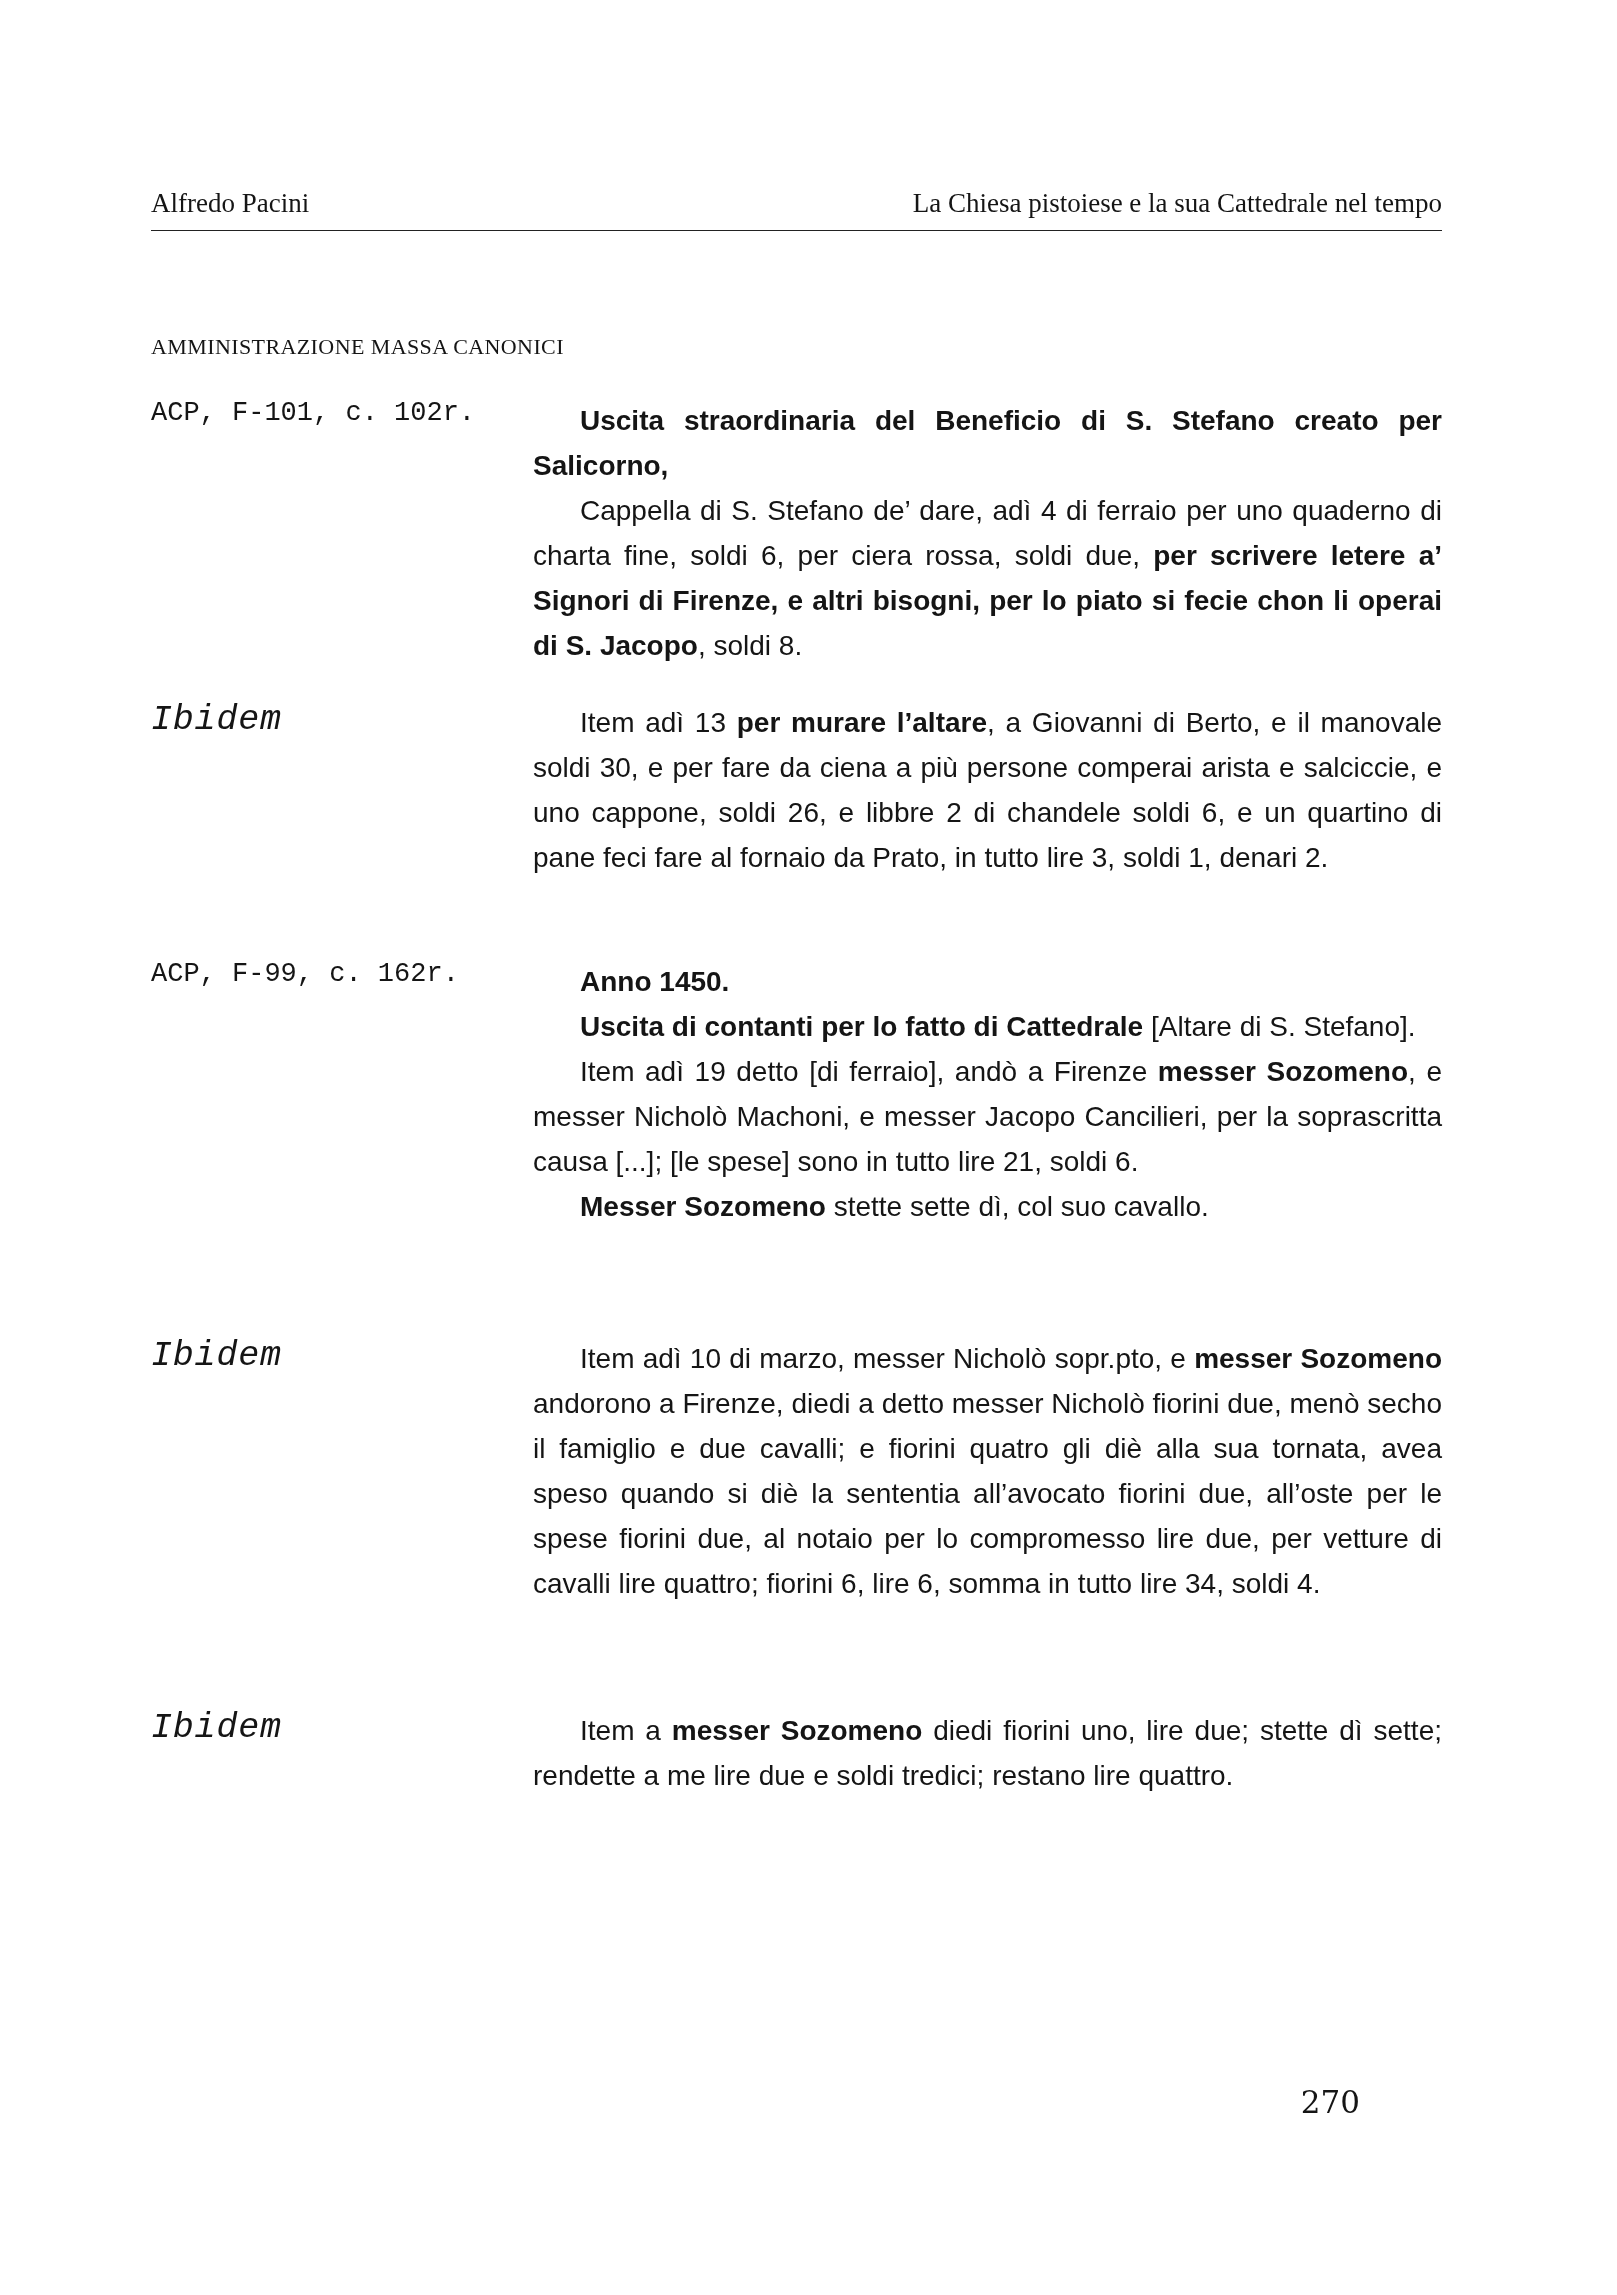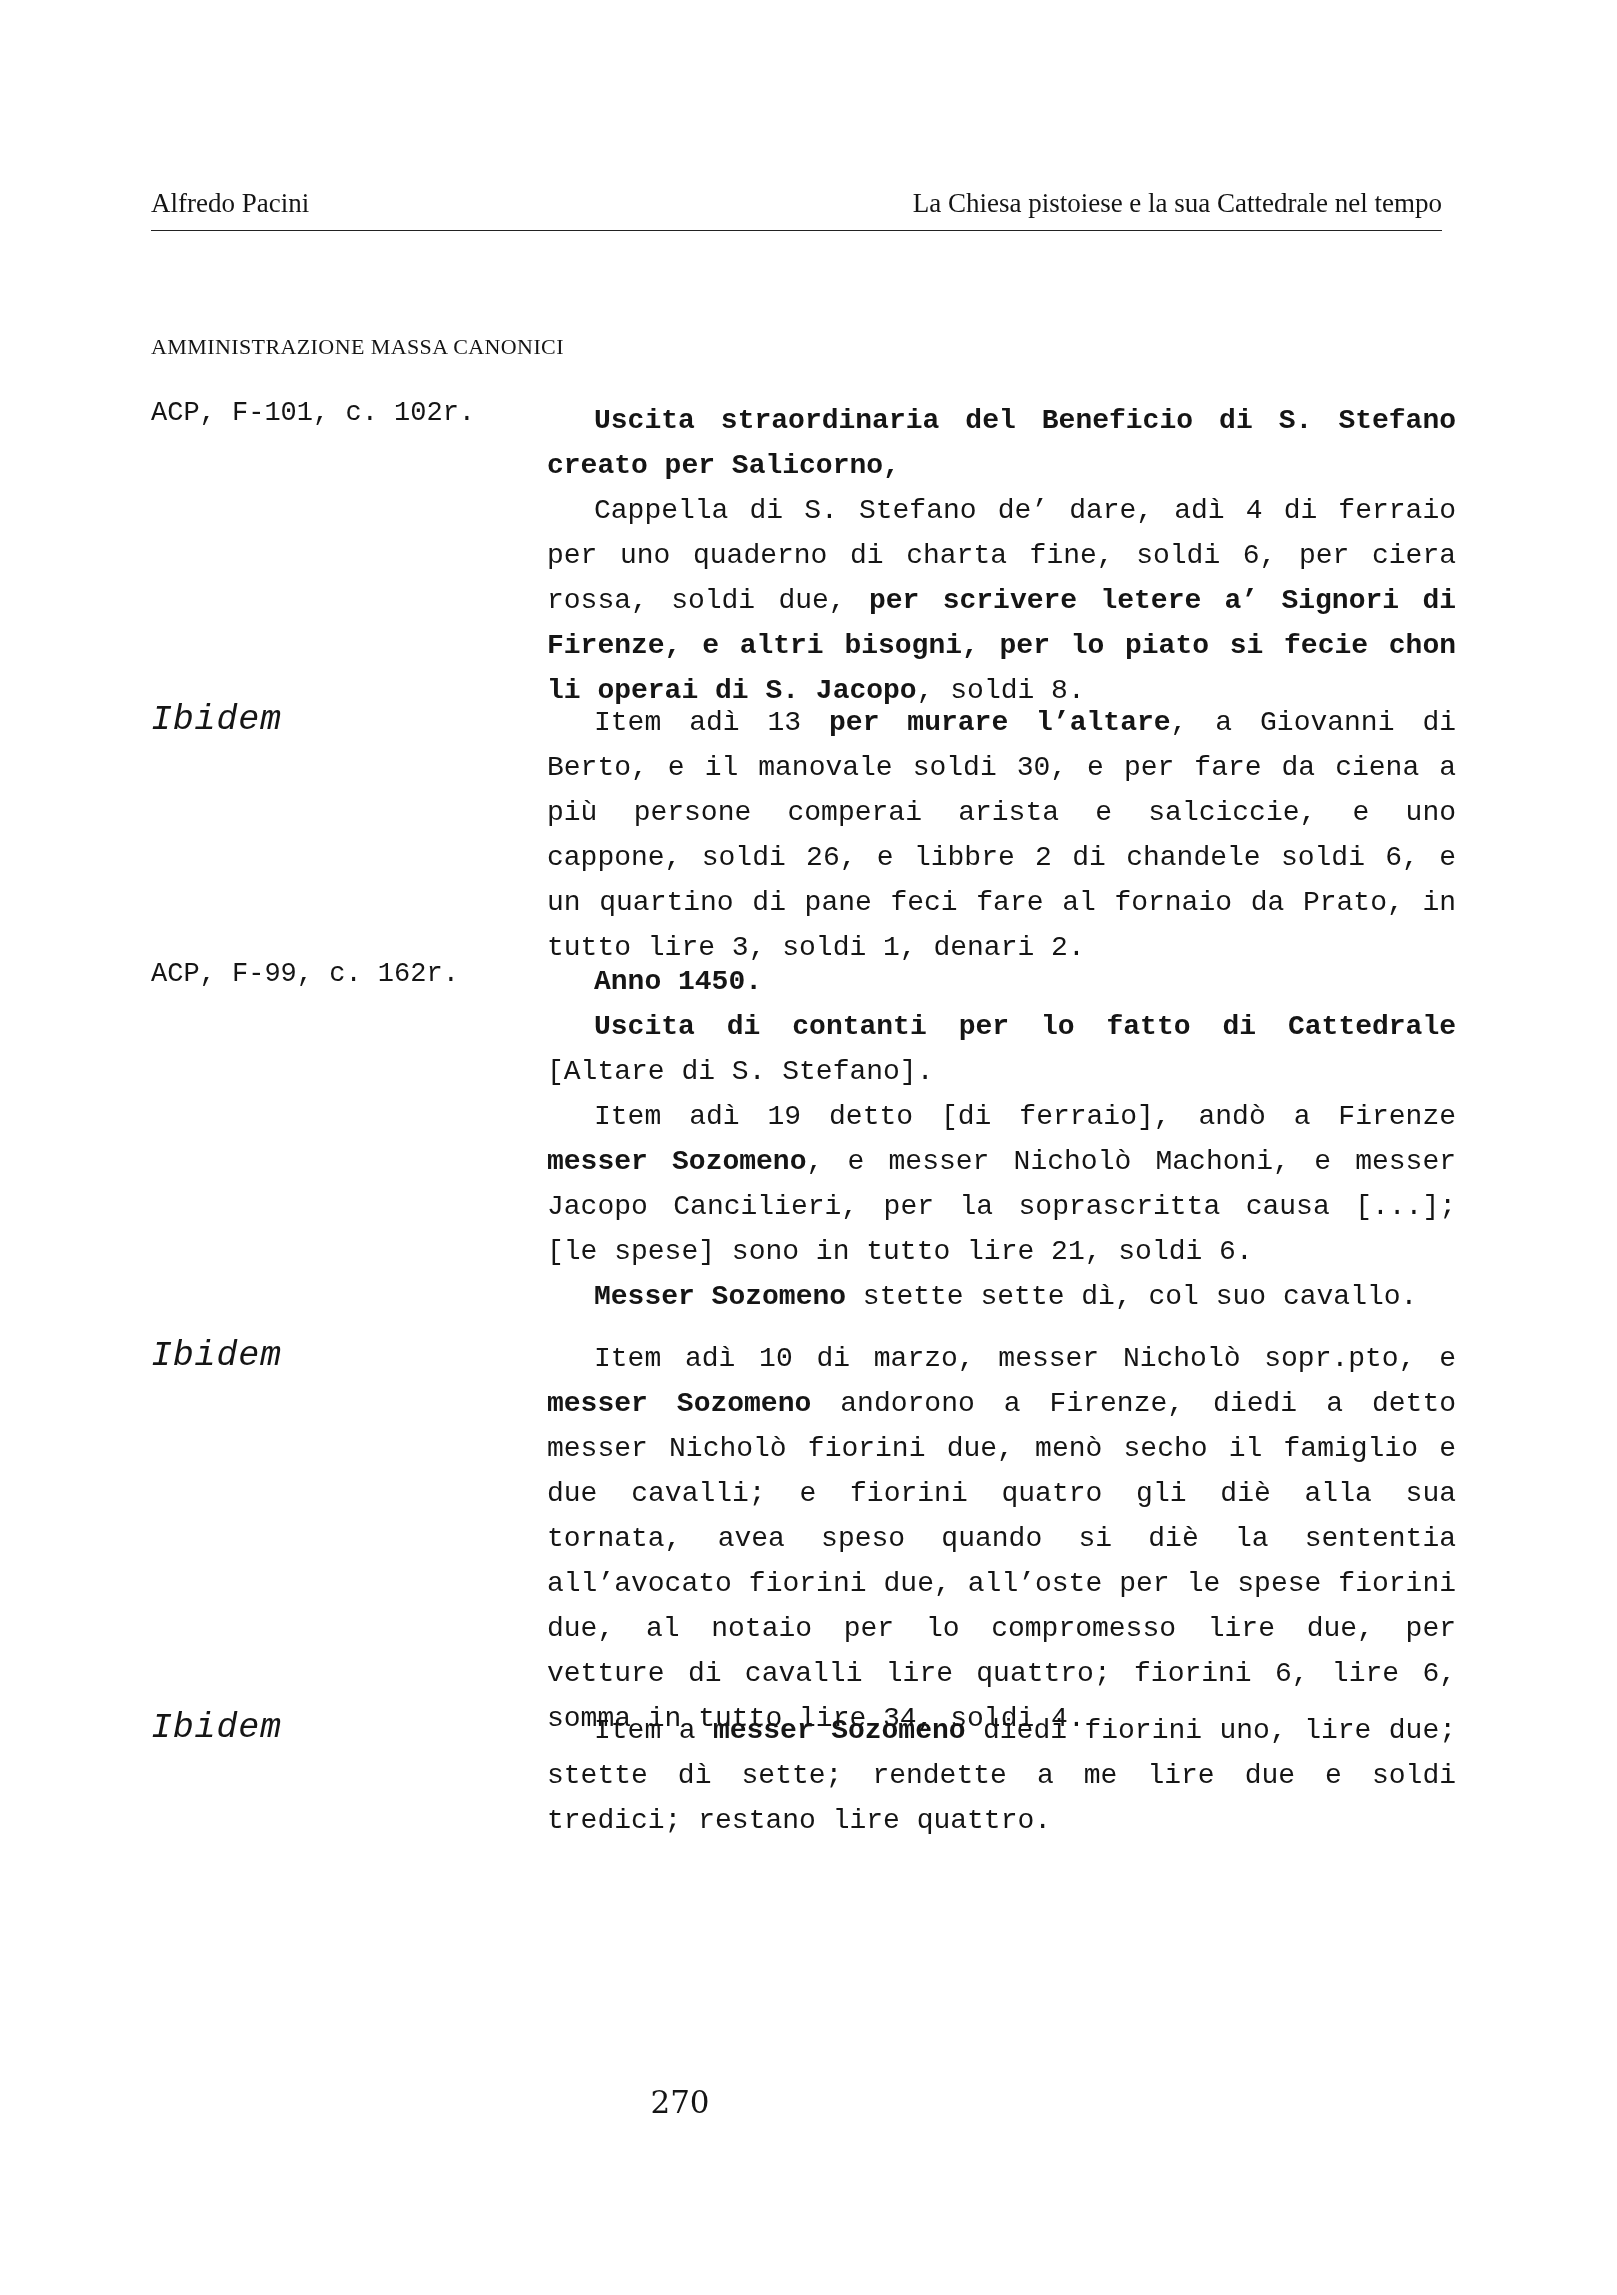--- a/index.html
+++ b/index.html
@@ -21,28 +21,28 @@
     position: absolute; left: 151px; top: 334px;
     font-family: "Liberation Serif", serif; font-size: 22px; letter-spacing: 0.4px;
   }
   .entry { position: absolute; left: 151px; width: 1291px; }
   .ref {
     position: absolute; left: 0; top: 0; width: 357px;
     font-family: Liberation Mono, monospace; font-size: 27px;
   }
   .ref.italic { font-style: italic; font-size: 35px; letter-spacing: 0.8px; }
   .body-text {
-    position: absolute; left: 396px; top: 0; width: 909px;
-    font-family: Liberation Mono, monospace; font-size: 28px; line-height: 45px;
+    position: absolute; left: 382px; top: 0; width: 909px;
+    font-family: Liberation Sans, sans-serif; font-size: 28px; line-height: 45px;
     text-align: justify;
   }
   .body-text p { margin: 0; text-indent: 47px; }
   .body-text b { font-weight: bold; }
   .page-number {
-    position: absolute; left: 0; width: 1360px; top: 2084px; text-align: center;
+    position: absolute; left: 0; width: 1360px; top: 2084px; text-align: right;
     font-family: "DejaVu Serif", serif; font-size: 31px;
   }
 </style>
 </head>
 <body>
 
 <div class="header">
   <span>Alfredo Pacini</span>
   <span class="right">La Chiesa pistoiese e la sua Cattedrale nel tempo</span>
 </div>

